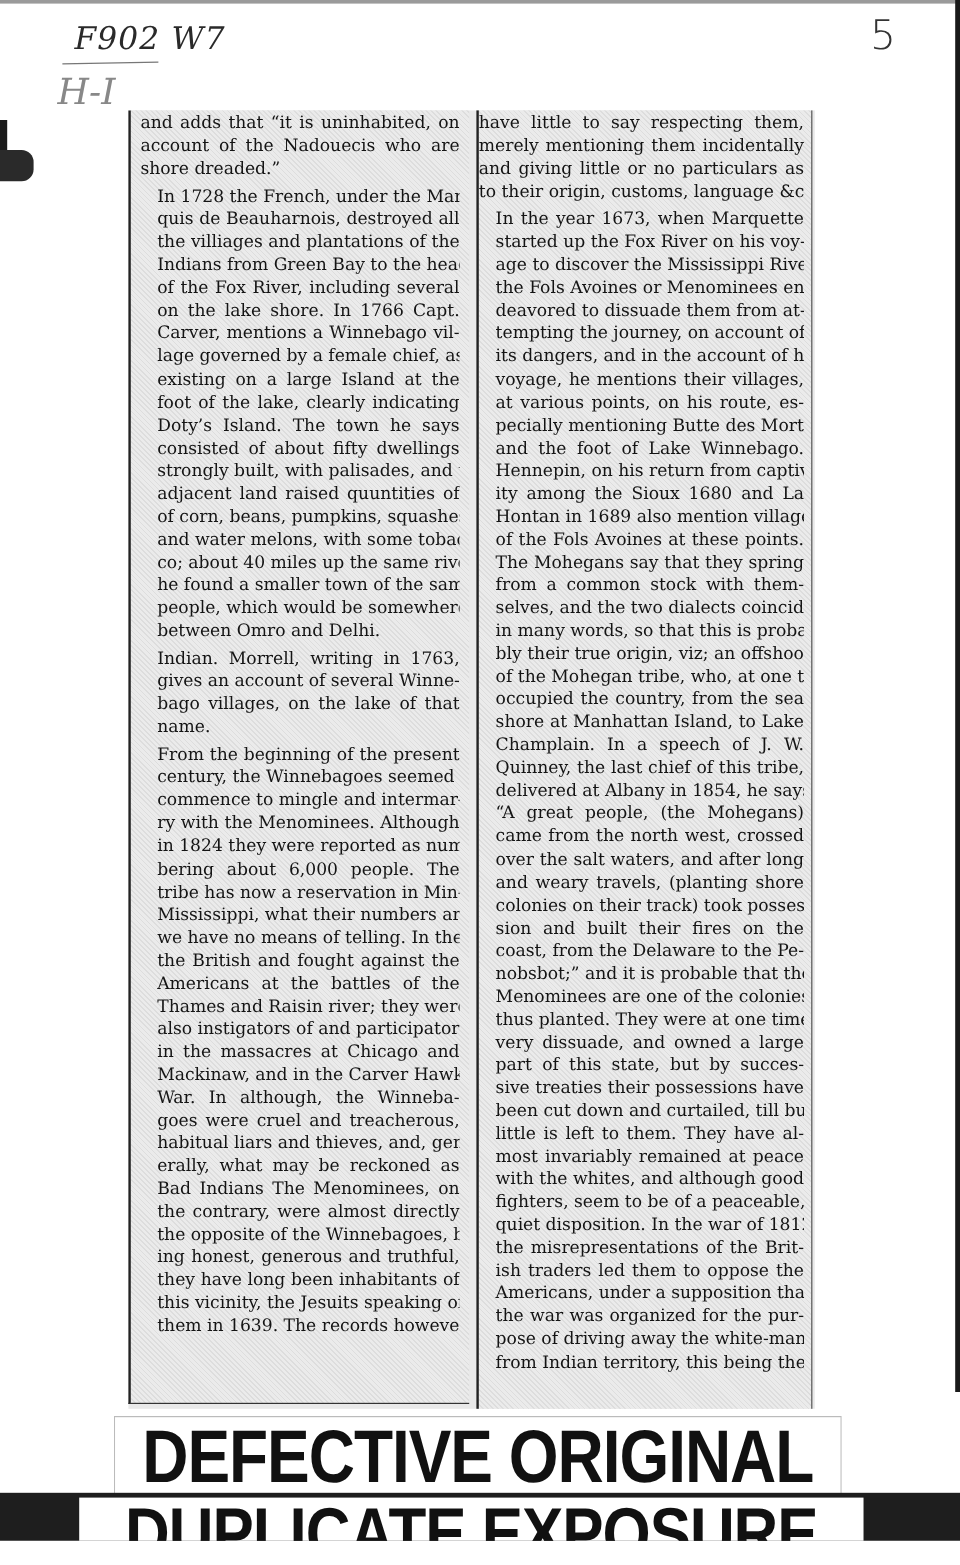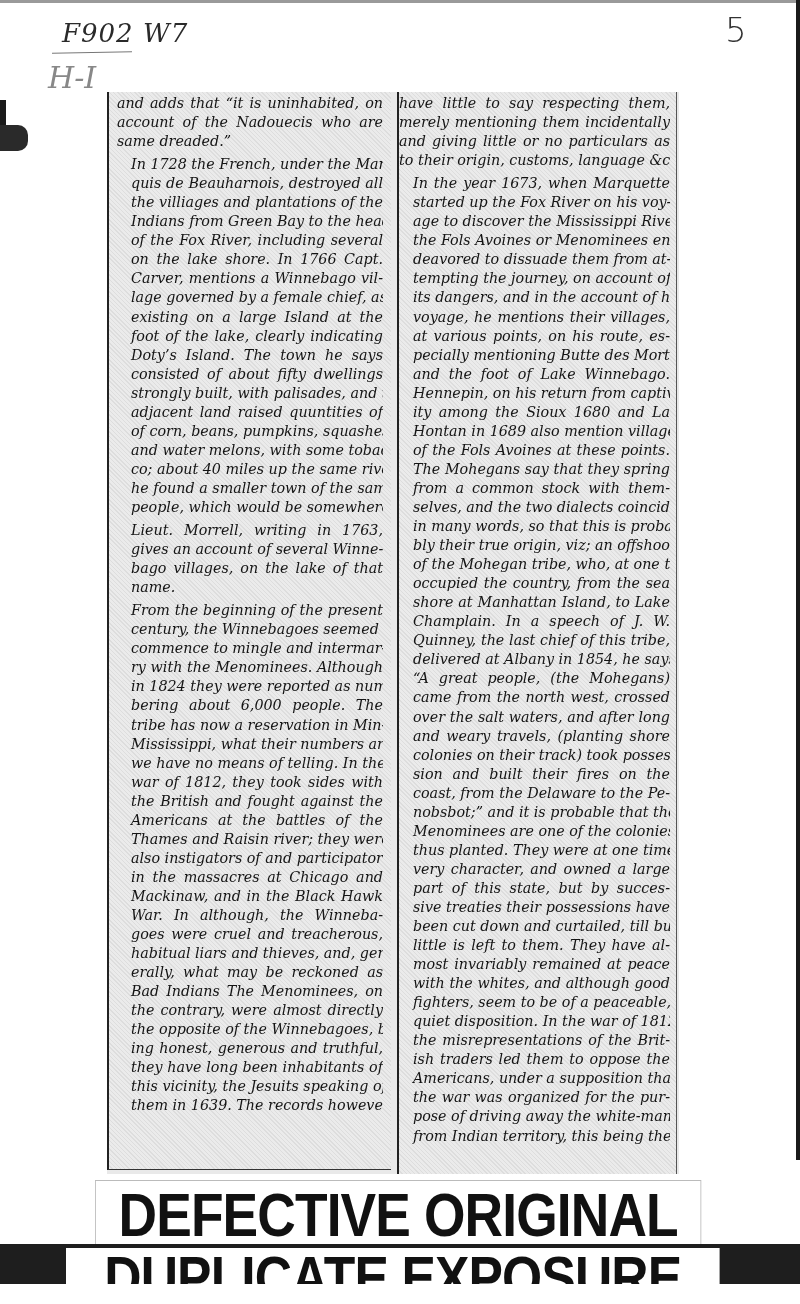--- a/index.html
+++ b/index.html
@@ -44,21 +44,20 @@
       background: #e9e9e9;
     }
     .col {
       position: absolute; top: 0;
       background: repeating-linear-gradient(45deg, #ebebeb 0px, #ebebeb 2px, #dddddd 2px, #dddddd 3px);
       font-family: "DejaVu Serif", serif;
       font-size: 14.3px;
       line-height: 19.05px;
       color: #141414;
       text-align: justify;
-      font-style: italic;
     }
     .col-left {
       left: 0; width: 284px; height: 1078px;
       border-left: 2px solid #222;
       border-bottom: 1px solid #333;
       padding: 2px 8px 0 8px;
     }
     .col-right {
       left: 290px; width: 280px; height: 1082px;
       border-left: 2px solid #222;
@@ -108,21 +107,21 @@
   <div class="handwriting hw-catalog">F902 W7</div>
   <div class="hw-catalog-underline"></div>
   <div class="handwriting hw-section">H-I</div>
   <div class="handwriting hw-page">5</div>
 
   <div class="clipping">
     <div class="col col-left" id="col-left">
         <p>
           <span class="line">and adds that “it is uninhabited, on</span>
           <span class="line">account of the Nadouecis who are</span>
-          <span class="line last">same dreaded.”</span>
+          <span class="line last">shore dreaded.”</span>
         </p>
         <p class="indent">
           <span class="line">In 1728 the French, under the Mar-</span>
           <span class="line">quis de Beauharnois, destroyed all</span>
           <span class="line">the villiages and plantations of the</span>
           <span class="line">Indians from Green Bay to the head</span>
           <span class="line">of the Fox River, including several</span>
           <span class="line">on the lake shore. In 1766 Capt.</span>
           <span class="line">Carver, mentions a Winnebago vil-</span>
           <span class="line">lage governed by a female chief, as</span>
@@ -130,44 +129,44 @@
           <span class="line">foot of the lake, clearly indicating</span>
           <span class="line">Doty’s Island. The town he says</span>
           <span class="line">consisted of about fifty dwellings</span>
           <span class="line">strongly built, with palisades, and the</span>
           <span class="line">adjacent land raised quuntities of</span>
           <span class="line">of corn, beans, pumpkins, squashes</span>
           <span class="line">and water melons, with some tobac-</span>
           <span class="line">co; about 40 miles up the same river</span>
           <span class="line">he found a smaller town of the same</span>
           <span class="line">people, which would be somewhere</span>
-        </p>
-        <p class="indent">
-          <span class="line">Lieut. Morrell, writing in 1763,</span>
+          <span class="line last">between Omro and Delhi.</span>
+        </p>
+        <p class="indent">
+          <span class="line">Indian. Morrell, writing in 1763,</span>
           <span class="line">gives an account of several Winne-</span>
           <span class="line">bago villages, on the lake of that</span>
           <span class="line last">name.</span>
         </p>
         <p class="indent">
           <span class="line">From the beginning of the present</span>
           <span class="line">century, the Winnebagoes seemed to</span>
           <span class="line">commence to mingle and intermar-</span>
           <span class="line">ry with the Menominees. Although</span>
           <span class="line">in 1824 they were reported as num-</span>
           <span class="line">bering about 6,000 people. The</span>
           <span class="line">tribe has now a reservation in Min-</span>
           <span class="line">Mississippi, what their numbers are,</span>
           <span class="line">we have no means of telling. In the</span>
-          <span class="line">war of 1812, they took sides with</span>
           <span class="line">the British and fought against the</span>
           <span class="line">Americans at the battles of the</span>
           <span class="line">Thames and Raisin river; they were</span>
           <span class="line">also instigators of and participators</span>
           <span class="line">in the massacres at Chicago and</span>
-          <span class="line">Mackinaw, and in the Black Hawk</span>
+          <span class="line">Mackinaw, and in the Carver Hawk</span>
           <span class="line">War. In although, the Winneba-</span>
           <span class="line">goes were cruel and treacherous,</span>
           <span class="line">habitual liars and thieves, and, gen-</span>
           <span class="line">erally, what may be reckoned as</span>
           <span class="line">Bad Indians The Menominees, on</span>
           <span class="line">the contrary, were almost directly</span>
           <span class="line">the opposite of the Winnebagoes, be-</span>
           <span class="line">ing honest, generous and truthful,</span>
           <span class="line">they have long been inhabitants of</span>
           <span class="line">this vicinity, the Jesuits speaking of</span>
@@ -211,21 +210,21 @@
           <span class="line">“A great people, (the Mohegans)</span>
           <span class="line">came from the north west, crossed</span>
           <span class="line">over the salt waters, and after long</span>
           <span class="line">and weary travels, (planting shore</span>
           <span class="line">colonies on their track) took posses-</span>
           <span class="line">sion and built their fires on the</span>
           <span class="line">coast, from the Delaware to the Pe-</span>
           <span class="line">nobsbot;” and it is probable that the</span>
           <span class="line">Menominees are one of the colonies</span>
           <span class="line">thus planted. They were at one time</span>
-          <span class="line">very character, and owned a large</span>
+          <span class="line">very dissuade, and owned a large</span>
           <span class="line">part of this state, but by succes-</span>
           <span class="line">sive treaties their possessions have</span>
           <span class="line">been cut down and curtailed, till but</span>
           <span class="line">little is left to them. They have al-</span>
           <span class="line">most invariably remained at peace</span>
           <span class="line">with the whites, and although good</span>
           <span class="line">fighters, seem to be of a peaceable,</span>
           <span class="line">quiet disposition. In the war of 1812,</span>
           <span class="line">the misrepresentations of the Brit-</span>
           <span class="line">ish traders led them to oppose the</span>

